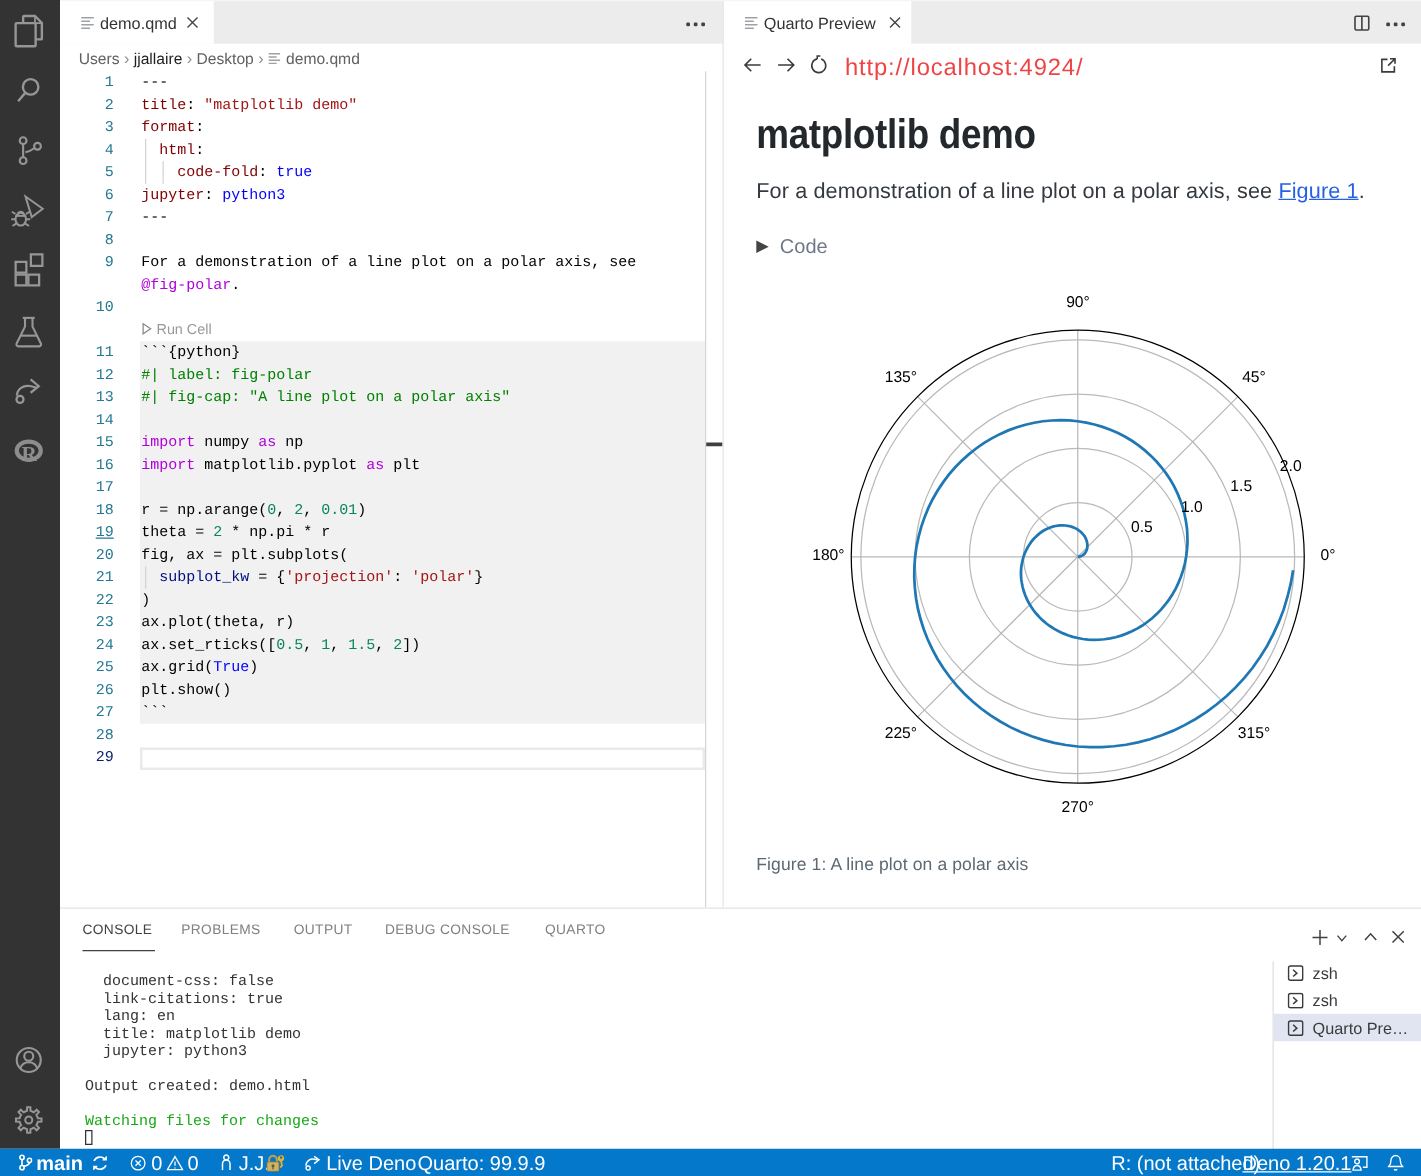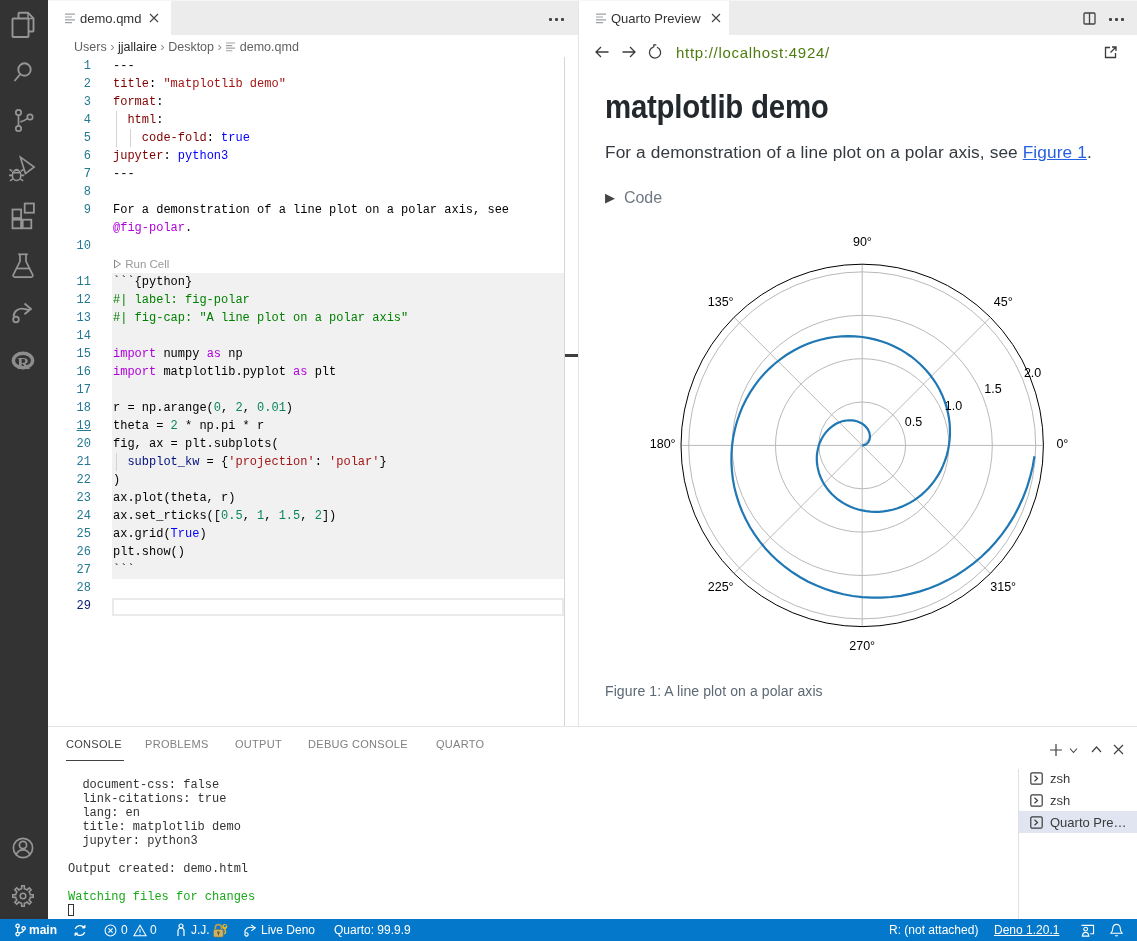--- a/index.html
+++ b/index.html
@@ -20,21 +20,21 @@
     font-family:"Liberation Mono", monospace; color:#000; white-space:pre; }
   .k { color:#800000; } .s { color:#a31515; } .b { color:#0000ff; }
   .m { color:#af00db; } .g { color:#008000; } .n { color:#098658; }
   .v { color:#001080; } .kw { color:#af00db; }
   
   .trow { position:absolute; left:20px; font-size:12px; line-height:14px;
     font-family:"Liberation Mono", monospace; color:#333333; white-space:pre; }
   .ptab { position:absolute; top:0; font-size:11px; letter-spacing:0.3px; color:#808080; }
   
   #status { left:0; top:919px; width:1137px; height:22px; background:#0478cb; }
-  .sitem { position:absolute; top:4px; font-size:12px; color:#fff; white-space:nowrap; }
+  .sitem { position:absolute; top:4px; font-size:16px; color:#fff; white-space:nowrap; }
 </style>
 </head>
 <body>
 
 <div class="abs" id="actbar">
 <svg style="top:0;left:0" width="48" height="920" viewBox="0 0 48 920" fill="none" stroke="#969696" stroke-width="1.9">
 
   <g>
     <path d="M18.5 18.5 V13.6 a0.8 0.8 0 0 1 0.8 -0.8 H28 l5.5 5.5 V30.7 a0.8 0.8 0 0 1 -0.8 0.8 H28.5"></path>
     <path d="M28 12.8 v5.7 h5.5" stroke-width="1.4"></path>
@@ -107,21 +107,21 @@
 
   <svg class="abs" style="left:16px;top:12px" width="12" height="12" viewBox="0 0 12 12" stroke="#9da1a6" stroke-width="1.2">
     <path d="M1 2.2 h10 M1 5 h7 M1 7.8 h10 M1 10.6 h7"></path>
   </svg>
   <div class="tablabel" style="left:32px;">demo.qmd</div>
   <svg class="abs" style="left:101px;top:12.5px" width="10" height="10" viewBox="0 0 10 10" stroke="#424242" stroke-width="1.1">
     <path d="M1 1 L9 9 M9 1 L1 9"></path>
   </svg>
   <div class="abs" style="left:501px;top:18px;width:3px;height:3px;background:#424242;border-radius:1px;box-shadow:6px 0 0 #424242,12px 0 0 #424242;"></div>
 
-  <div class="abs" style="left:26px;top:39px;height:18px;font-size:12.5px;color:#616161;white-space:nowrap;">
+  <div class="abs" style="left:15px;top:39px;height:18px;font-size:12.5px;color:#616161;white-space:nowrap;">
     Users <span style="color:#8e8e8e;font-size:13px;">›</span> <span style="color:#1f1f1f;">jjallaire</span> <span style="color:#8e8e8e;font-size:13px;">›</span> Desktop <span style="color:#8e8e8e;font-size:13px;">›</span>
     <svg width="11" height="11" viewBox="0 0 12 12" stroke="#9da1a6" stroke-width="1.2" style="vertical-align:-1px;">
         <path d="M1 2.2 h10 M1 5 h7 M1 7.8 h10 M1 10.6 h7"></path>
       </svg>
     demo.qmd
   </div>
 
   <div class="abs" id="editor" style="left:0;top:57px;width:531px;height:669px;background:#fff;">
 
     <div class="abs" style="left:64px;top:216px;width:452px;height:306px;background:#f1f1f1;"></div>
@@ -216,21 +216,21 @@
     <svg class="abs" style="left:15px;top:9px" width="16" height="16" viewBox="0 0 16 16" fill="none" stroke="#3b3b3b" stroke-width="1.3">
       <path d="M14.5 8 H2 M7 3 L2 8 l5 5"></path>
     </svg>
     <svg class="abs" style="left:42px;top:9px" width="16" height="16" viewBox="0 0 16 16" fill="none" stroke="#3b3b3b" stroke-width="1.3">
       <path d="M1.5 8 H14 M9 3 l5 5 -5 5"></path>
     </svg>
     <svg class="abs" style="left:68px;top:9px" width="16" height="16" viewBox="0 0 16 16" fill="none" stroke="#3b3b3b" stroke-width="1.25">
       <path d="M6.55 3.1 A5.6 5.6 0 1 0 9.92 3.24"></path>
         <path d="M6.8 3.3 V0.8 H9.3"></path>
     </svg>
-    <div class="abs" style="left:97px;top:9px;font-size:15px;letter-spacing:0.7px;color:#4d7c0f;">http://localhost:4924/</div>
+    <div class="abs" style="left:97px;top:9px;font-size:19px;letter-spacing:0.7px;color:#ef4444;">http://localhost:4924/</div>
     <svg class="abs" style="left:524px;top:9.5px" width="15" height="15" viewBox="0 0 15 15" fill="none" stroke="#3b3b3b" stroke-width="1.3">
       <path d="M7 2.5 H2.5 V12.5 H12.5 V8"></path>
         <path d="M9 2 h4 v4 M13 2 L7.5 7.5"></path>
     </svg>
   </div>
 
   <div class="abs" style="left:26px;top:88px;font-size:33px;font-weight:700;color:#23282d;letter-spacing:-0.3px;transform:scaleX(0.893);transform-origin:0 0;">matplotlib demo</div>
   <div class="abs" style="left:26px;top:142px;font-size:17.3px;letter-spacing:0.1px;color:#343a40;">For a demonstration of a line plot on a polar axis, see <span style="color:#2761e3;text-decoration:underline;">Figure 1</span>.</div>
   <div class="abs" style="left:26px;top:189px;font-size:16px;color:#6f7885;"><span style="color:#444;font-size:13px;vertical-align:1px;">▶</span>&nbsp; Code</div>
 

